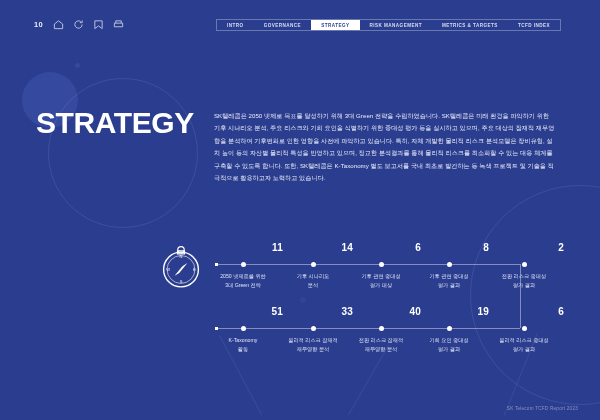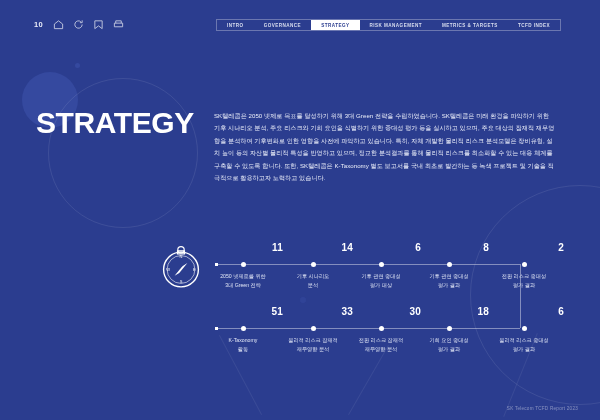--- a/index.html
+++ b/index.html
@@ -224,27 +224,27 @@
 활동</div>
   </div>
   <div class="node" style="left:313px; top:104px;">
     <div class="dot"></div>
     <div class="num">33</div>
     <div class="lbl">물리적 리스크 잠재적
 재무영향 분석</div>
   </div>
   <div class="node" style="left:381px; top:104px;">
     <div class="dot"></div>
-    <div class="num">30</div>
+    <div class="num">40</div>
     <div class="lbl">전환 리스크 잠재적
 재무영향 분석</div>
   </div>
   <div class="node" style="left:449px; top:104px;">
     <div class="dot"></div>
-    <div class="num">18</div>
+    <div class="num">19</div>
     <div class="lbl">기회 요인 중대성
 평가 결과</div>
   </div>
   <div class="node" style="left:524px; top:104px;">
     <div class="dot"></div>
     <div class="num">6</div>
     <div class="lbl">물리적 리스크 중대성
 평가 결과</div>
   </div>
 

